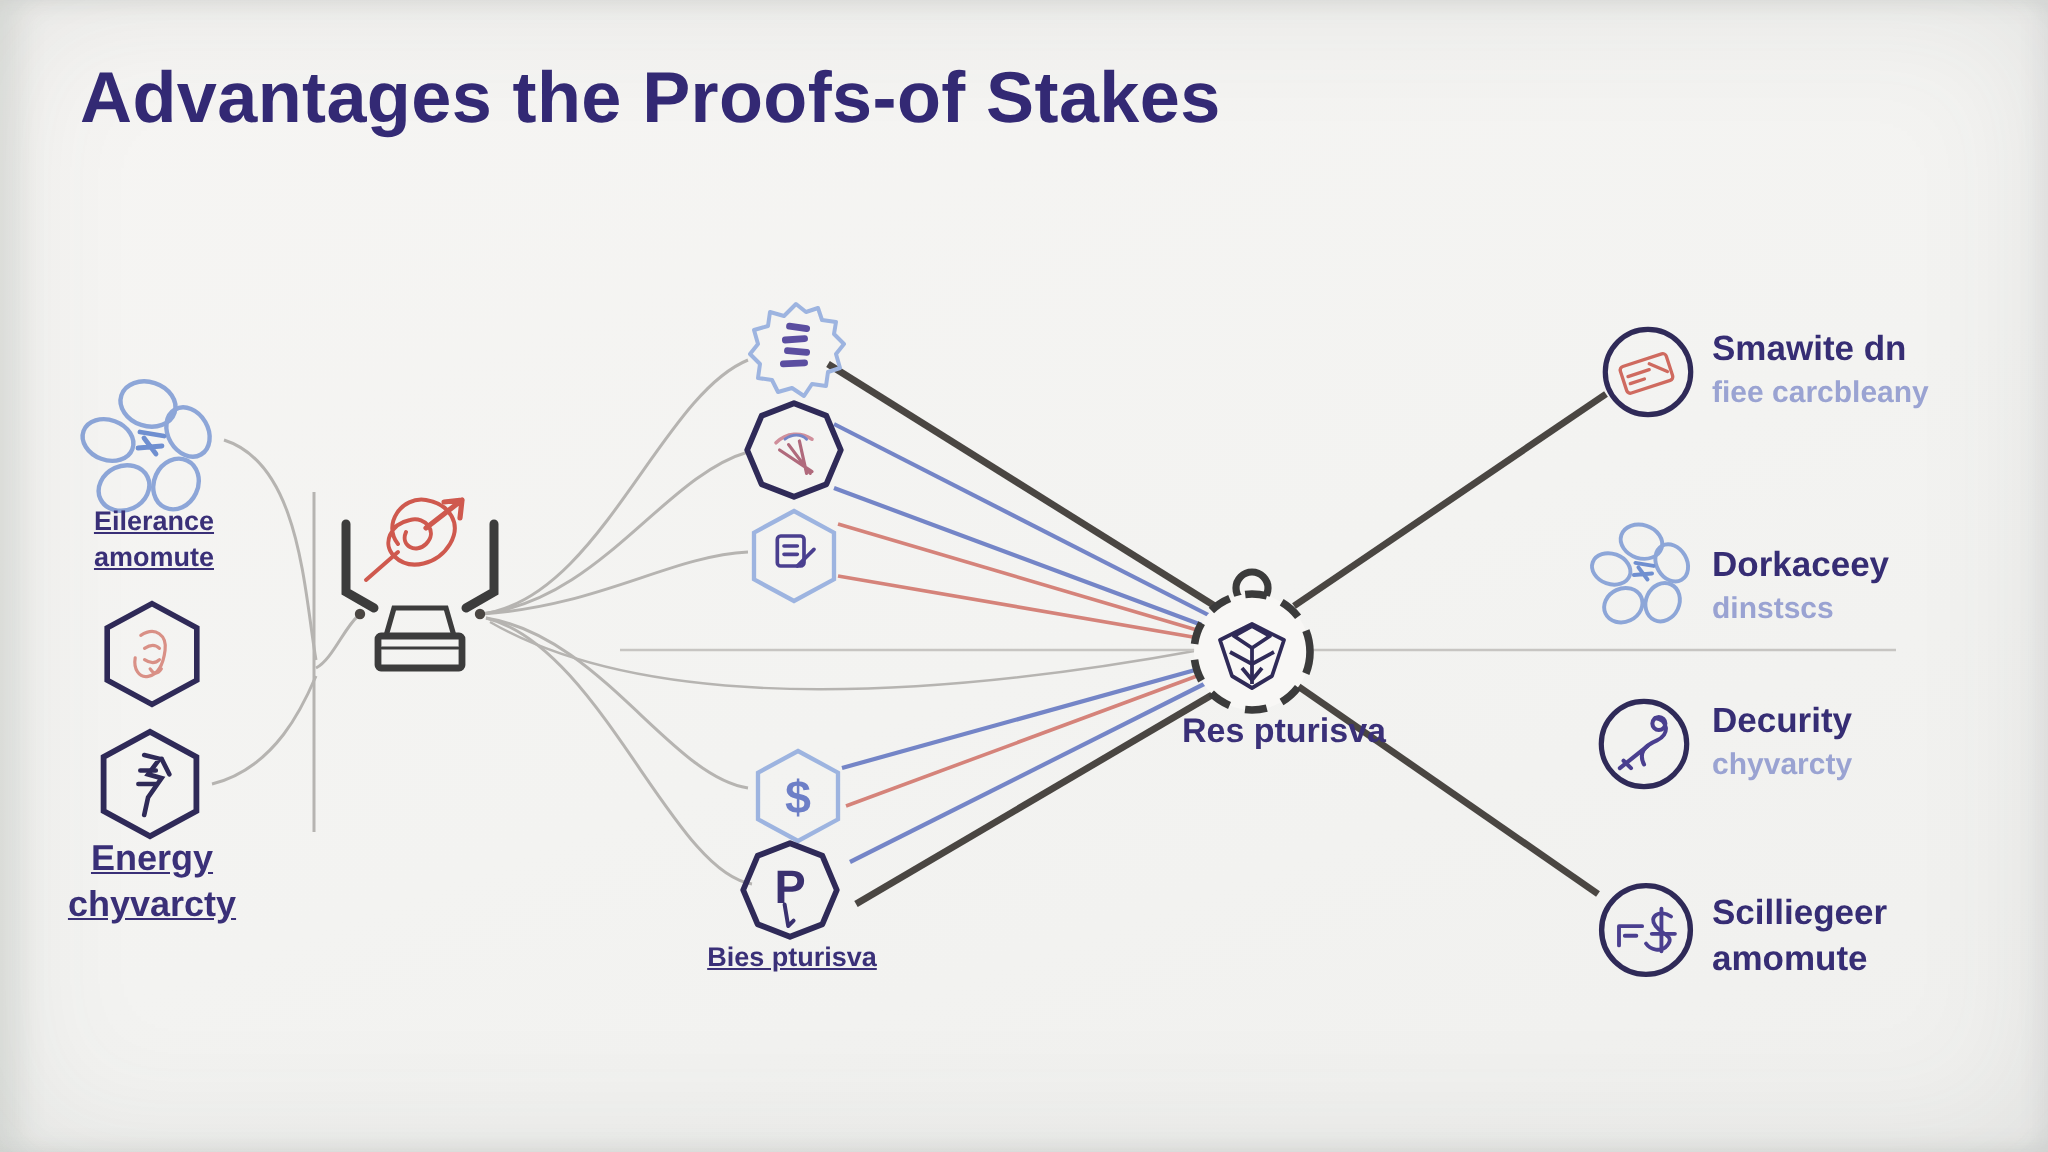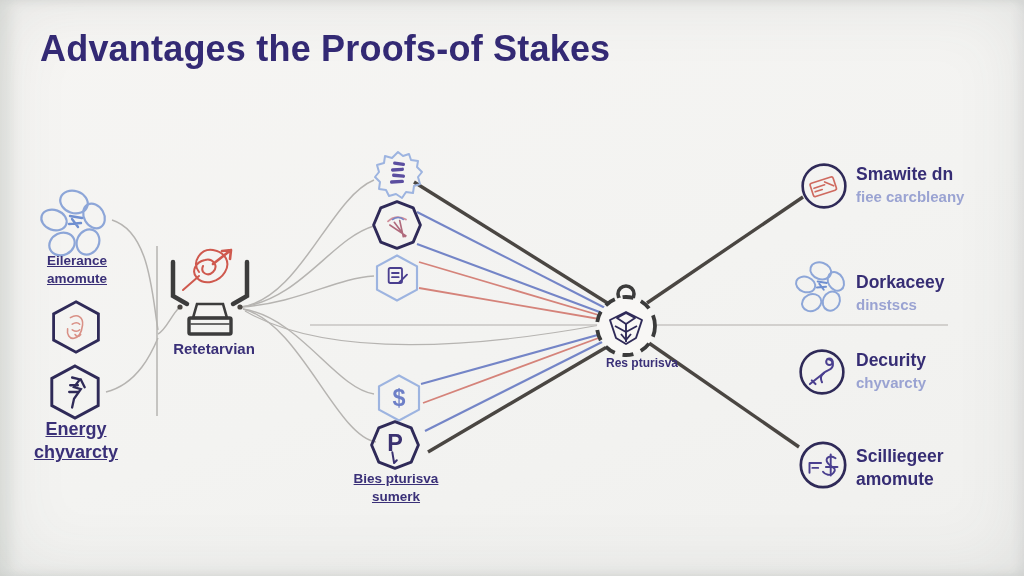--- a/index.html
+++ b/index.html
@@ -17,21 +17,21 @@
   .title{
     left:40px; top:28px; font-size:36px; font-weight:800; color:#342a75;
     letter-spacing:.2px;
   }
   .hand-label{
     font-weight:700; color:#3a3078; font-size:13.5px; line-height:1.3;
     text-align:center;
     text-decoration:underline;
   }
   .hand-label .l2{display:block;}
-  .node-label{font-weight:700; color:#3a3078; font-size:12px; text-align:center;}
+  .node-label{font-weight:700; color:#3a3078; font-size:17px; text-align:center;}
   .right-item-title{font-weight:800; color:#362d74; font-size:17.5px; line-height:1.2;}
   .right-item-sub{font-weight:600; color:#9aa3d2; font-size:15px; line-height:1.2; margin-top:3px;}
   .right-item-sub.sub-bold{color:#362d74; font-weight:800; font-size:17.5px; margin-top:2px;}
   svg{display:block; overflow:visible;}
 </style>
 </head>
 <body>
 
 <div id="canvas">
 
@@ -116,21 +116,20 @@
       <path d="M48 26 L66 12 M66 12 l-9 1 M66 12 l-1 9" stroke-width="2.6"></path>
     </g>
     <g fill="none" stroke="#3c3c3c" stroke-linecap="round">
       <path d="M8 24 L8 58 L22 66" stroke-width="4.5"></path>
       <path d="M82 24 L82 58 L68 66" stroke-width="4.5"></path>
       <path d="M32 66 L58 66 L62 80 L28 80 Z" stroke-width="2.6"></path>
       <rect x="24" y="80" width="42" height="16" rx="1.5" stroke-width="3.4"></rect>
       <path d="M26 86 h38" stroke-width="1.6"></path>
     </g>
   </svg>
-  <div class="abs node-label" style="left:140px;top:340px;width:148px;font-size:15px">Retetarvian</div>
 
   <svg class="abs" style="left:373px;top:150px" width="50" height="50" viewBox="0 0 50 50">
     <polygon points="25,2 30,6 36,4 38,10 45,11 44,17 49,22 45,27 47,34 41,36 40,43 33,42 29,48 23,44 16,46 13,40 6,39 7,32 2,27 6,22 4,15 11,13 12,6 19,8" fill="none" stroke="#9db4e0" stroke-width="2" stroke-linejoin="round"></polygon>
     <g fill="#5b4ea0">
       <rect x="20" y="12" width="12" height="3.4" rx="1.6" transform="rotate(8 26 14)"></rect>
       <rect x="18" y="18" width="13" height="3.4" rx="1.6" transform="rotate(-4 24 20)"></rect>
       <rect x="19" y="24" width="13" height="3.4" rx="1.6" transform="rotate(5 25 26)"></rect>
       <rect x="17" y="30" width="14" height="3.4" rx="1.6" transform="rotate(-3 24 32)"></rect>
     </g>
   </svg>
@@ -159,21 +158,20 @@
   </svg>
 
   <svg class="abs" style="left:368px;top:418px" width="54" height="54" viewBox="0 0 60 60">
     <polygon points="30,4 48,11 56,30 48,49 30,56 12,49 4,30 12,11" fill="none" stroke="#2f2a58" stroke-width="3.2" stroke-linejoin="round"></polygon>
     <text x="30" y="37" text-anchor="middle" font-family="Liberation Sans, sans-serif" font-size="26" font-weight="700" fill="#3a3170">P</text>
     <path d="M27 38 l2 12 M29 50 l3 -3" stroke="#3a3170" stroke-width="2.2" fill="none" stroke-linecap="round"></path>
   </svg>
 
   <div class="abs hand-label" style="left:318px;top:470px;width:156px">
     <span>Bies pturisva</span>
-    <span class="l2">sumerk</span>
   </div>
 
   <svg class="abs" style="left:585px;top:278px" width="82" height="88" viewBox="0 0 82 88">
     <circle cx="41" cy="16" r="8" fill="#f6f5f3" stroke="#3b3b3b" stroke-width="3.6"></circle>
     <circle cx="41" cy="48" r="29" fill="#f8f7f5" stroke="#3b3b3b" stroke-width="3.8" stroke-dasharray="11 8"></circle>
     <g fill="none" stroke="#2f2a58" stroke-width="1.9" stroke-linejoin="round">
       <path d="M25 42 L41 34 L57 42 L51 60 L41 66 L31 60 Z"></path>
       <path d="M32 40 L41 35 L50 40 L41 46 Z"></path>
       <path d="M30 48 l11 6 l11 -6"></path>
       <path d="M36 56 l5 6 l5 -6"></path>

